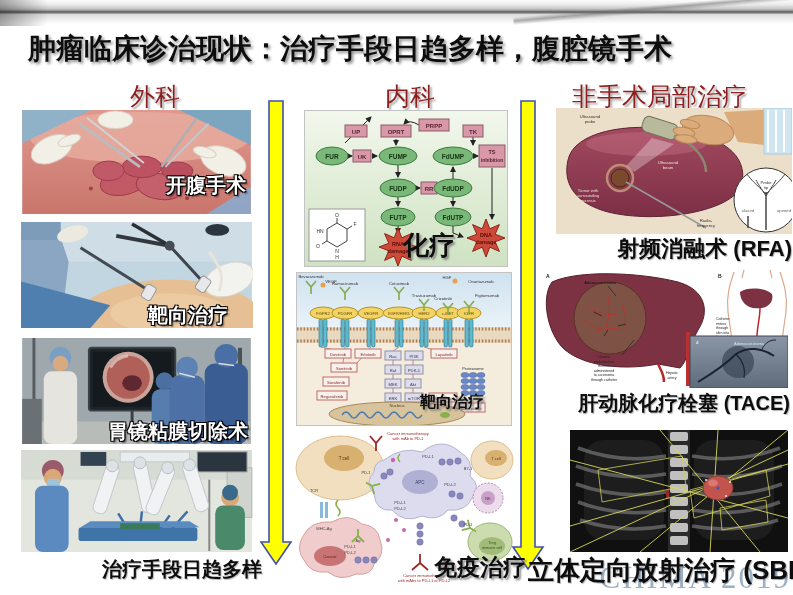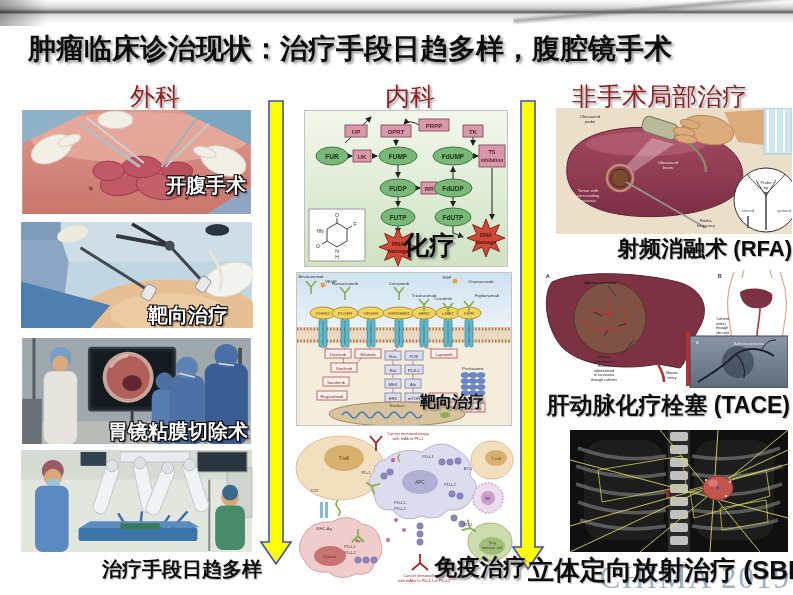--- a/index.html
+++ b/index.html
@@ -645,21 +645,21 @@
         <rect x="152" y="68" width="98" height="52" fill="url(#gAng)" stroke="#445"></rect>
         <circle cx="200" cy="94" r="16" fill="#3a4654" opacity=".7"></circle>
         <path d="M160,114 C180,102 190,94 198,86 C210,78 224,80 236,88" stroke="#1a2430" stroke-width="2" fill="none"></path>
         <path d="M198,86 C204,92 208,100 206,110" stroke="#1a2430" stroke-width="1.2" fill="none"></path>
         <path d="M224,81 C228,74 232,72 238,72" stroke="#1a2430" stroke-width="1" fill="none"></path>
         <text x="158" y="76" font-size="3.8" fill="#e8eef4">A'</text>
         <text x="196" y="77" font-size="4" fill="#dce6f0">Adenocarcinoma</text>
       </g>
     </svg>
   </figure>
-  <div class="cap" style="left:538px;top:390px;width:252px;font-size:23px;">肝动脉化疗栓塞 (TACE)</div>
+  <div class="cap" style="left:538px;top:390px;width:252px;font-size:20px;">肝动脉化疗栓塞 (TACE)</div>
 
   <figure class="img" style="left:570px;top:430px;width:218px;height:122px;">
     <svg viewBox="0 0 218 122" width="218" height="122">
       <rect width="218" height="122" fill="#101010"></rect>
       <rect x="14" y="10" width="80" height="100" rx="20" fill="#1d1d1d"></rect>
       <rect x="124" y="10" width="80" height="100" rx="20" fill="#1d1d1d"></rect>
       <g stroke="#8f8f8f" stroke-width="3.5" fill="none" opacity=".55">
         <path d="M8,18 Q50,34 96,26"></path>
           <path d="M6,36 Q50,52 96,44"></path>
           <path d="M6,54 Q50,70 96,62"></path>

